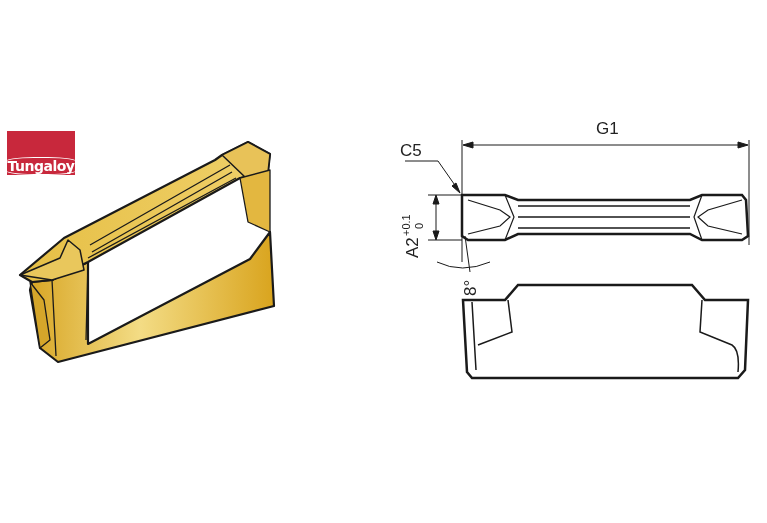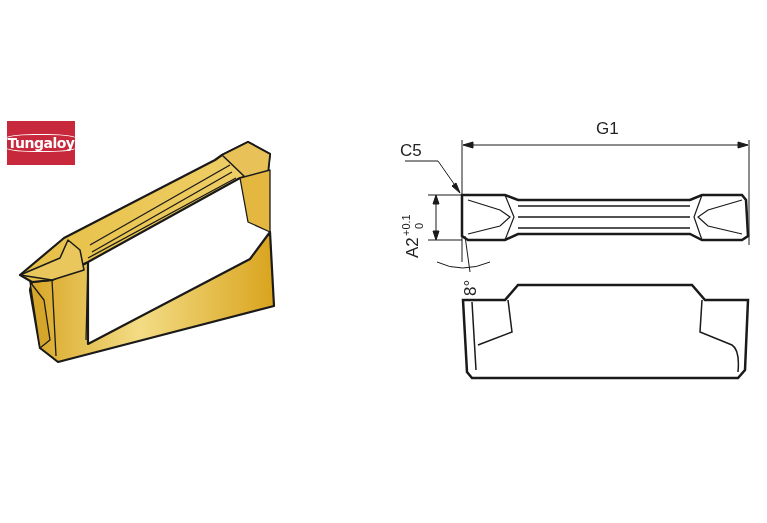--- a/index.html
+++ b/index.html
@@ -1,17 +1,17 @@
 <!DOCTYPE html>
 <html><head>
 <meta charset="utf-8">
 <style>
   html,body{margin:0;padding:0;background:#ffffff;}
   body{width:767px;height:523px;position:relative;overflow:hidden;font-family:"Liberation Sans",sans-serif;}
-  .logo{position:absolute;left:7px;top:121px;width:68px;height:44px;background:#c8283c;display:flex;align-items:center;justify-content:center;}
+  .logo{position:absolute;left:7px;top:131px;width:68px;height:44px;background:#c8283c;display:flex;align-items:flex-end;justify-content:center;}
   .logo-text{color:#fff;font-weight:bold;font-size:14px;letter-spacing:-0.5px;border-top:1.5px solid #fff;border-bottom:1.5px solid #fff;border-radius:40%/30%;padding:0 4px;line-height:16px;font-family:"DejaVu Sans",sans-serif;}
   svg{position:absolute;left:0;top:0;}
   .lbl{font-family:"Liberation Sans",sans-serif;fill:#222;}
 </style>
 </head>
 <body>
 
 <div class="logo">
   <span class="logo-text">Tungaloy</span>
 </div>

